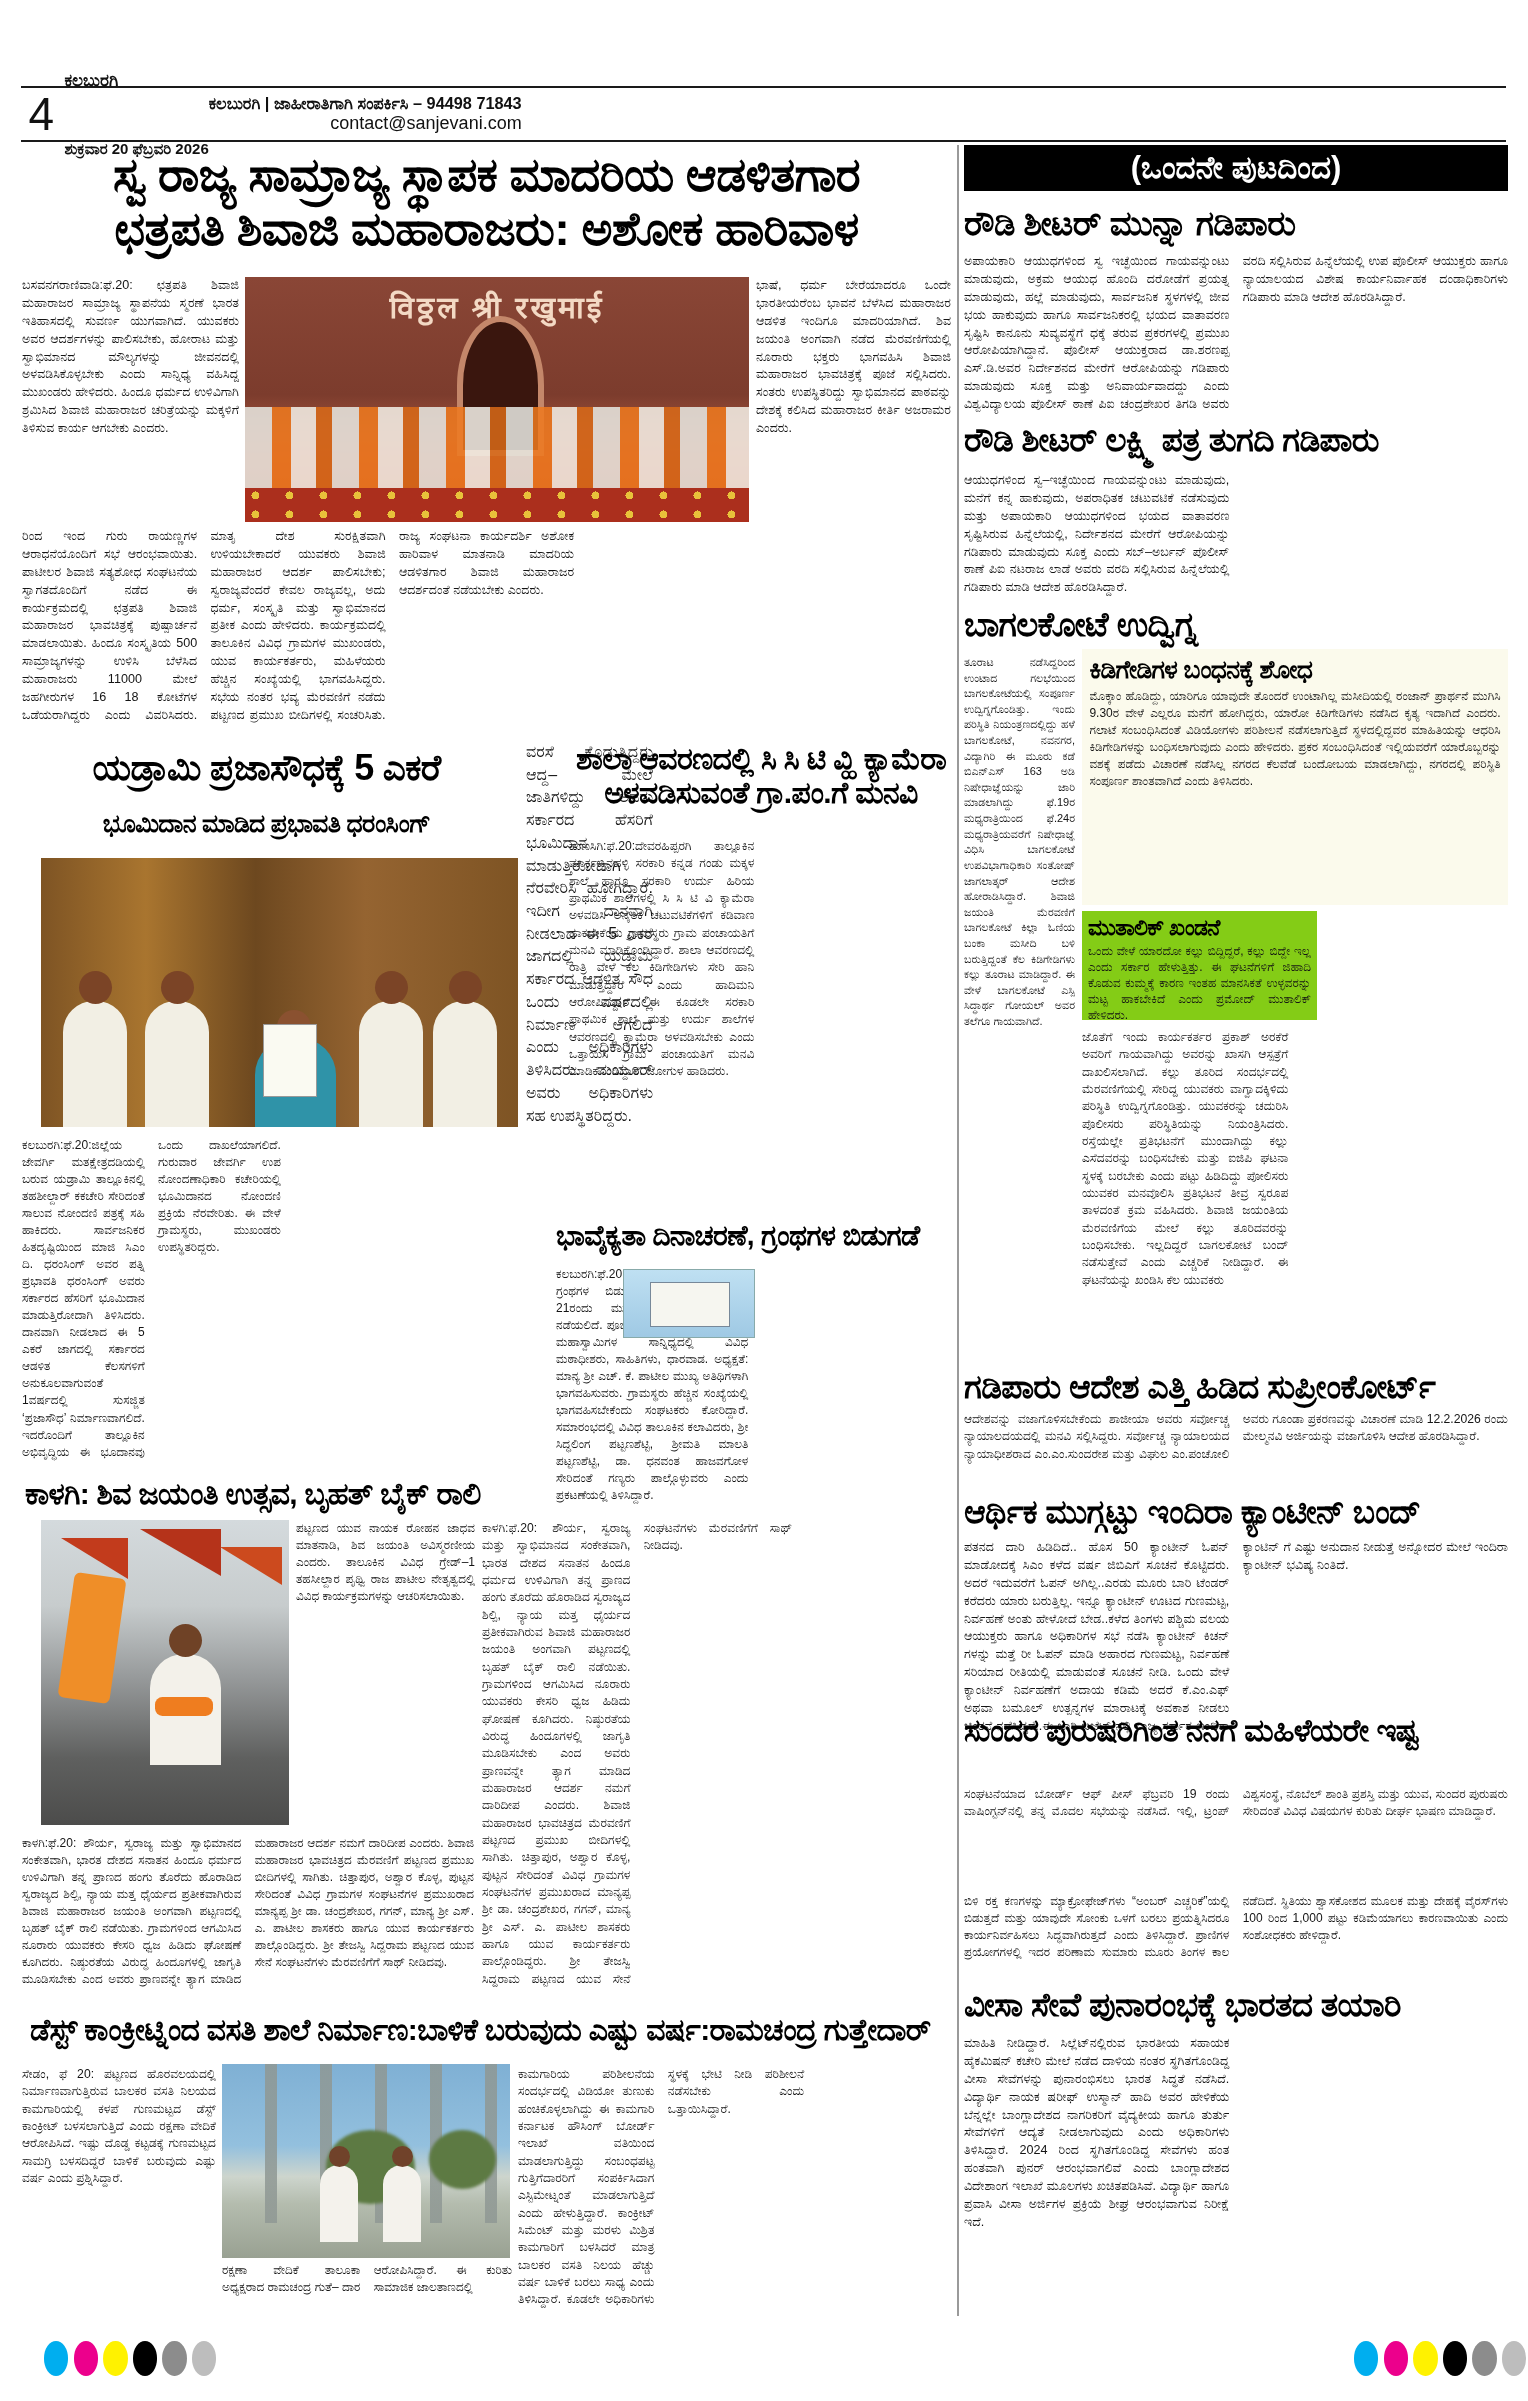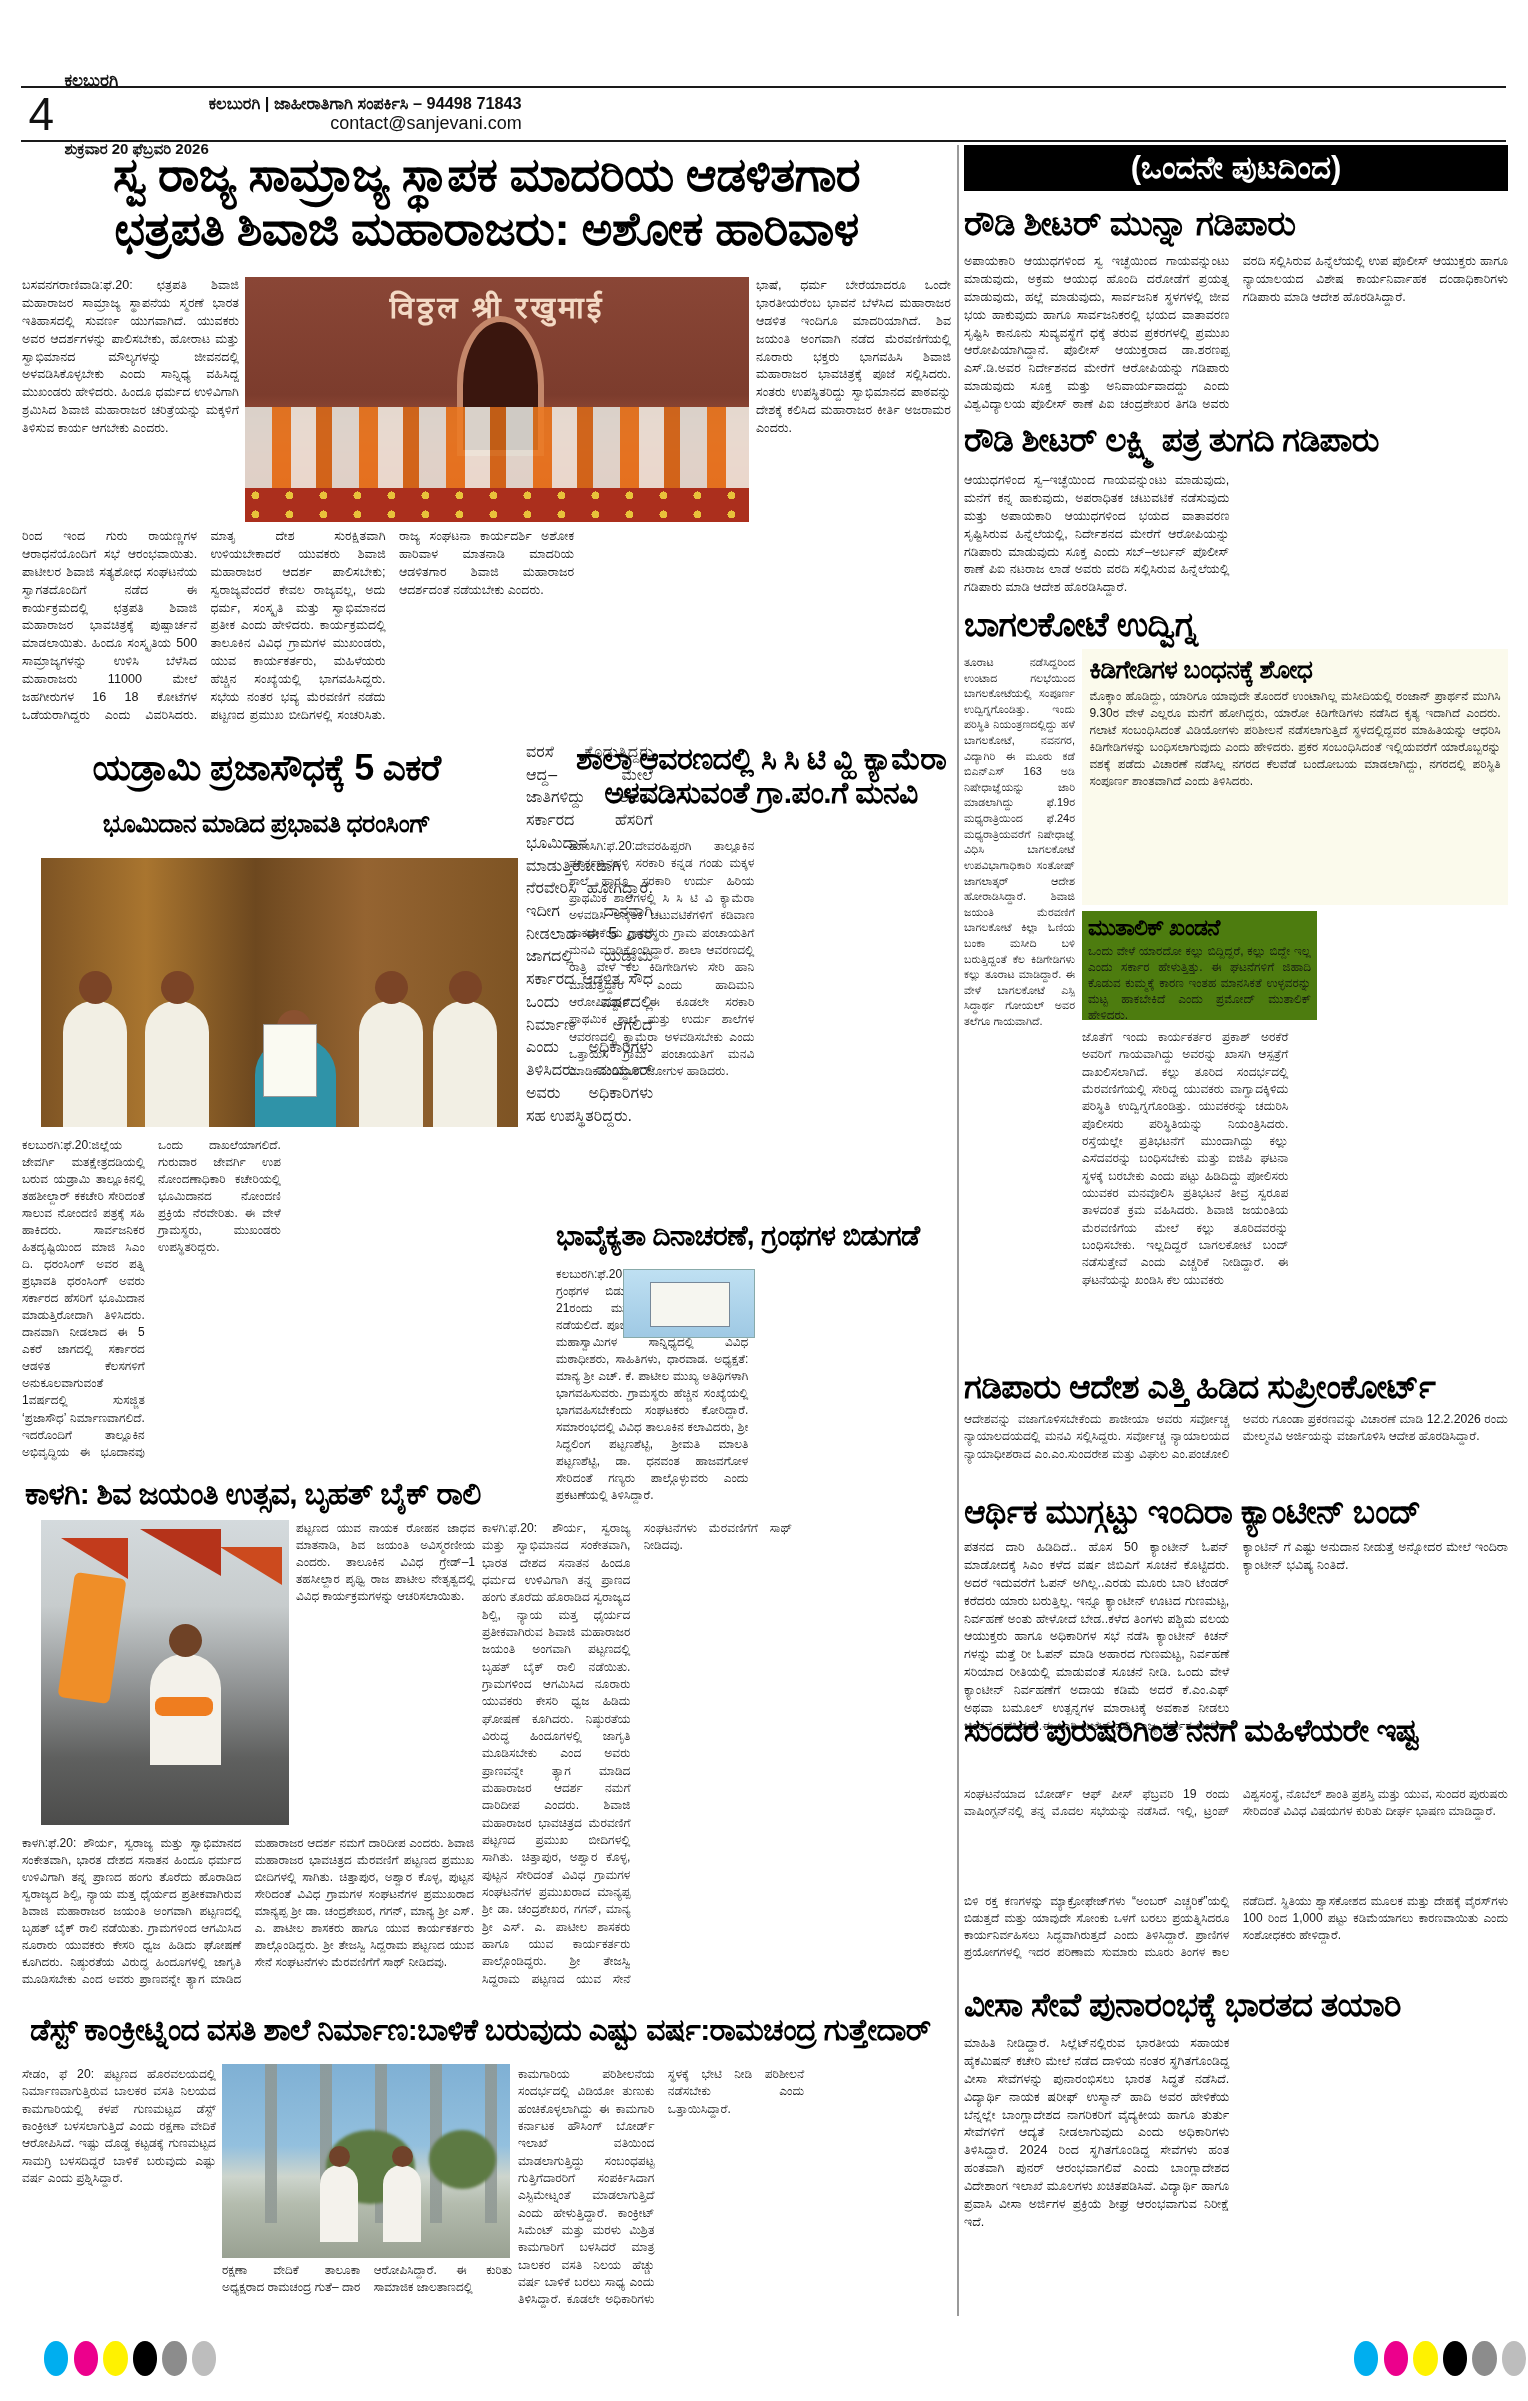--- a/index.html
+++ b/index.html
@@ -17,21 +17,21 @@
   .dt{font-size:15px;font-weight:700;margin-top:1px;}
   .masthead{flex:1;display:flex;align-items:center;justify-content:center;gap:4.4px;}
   .mast-txt{font-size:43px;font-weight:900;letter-spacing:-1.5px;text-shadow:1.5px 1.5px 0 #cfcfcf;}
   .bird{width:38px;height:38px;border-radius:50%;background:#aed7ef;border:2.2px solid #101010;display:flex;align-items:center;justify-content:center;}
   .contact{display:flex;flex-direction:column;align-items:flex-end;justify-content:center;}
   .contact .l1{font-size:16.3px;font-weight:700;}
   .contact .l2{font-size:18px;}
   
   .banner{background:#000;color:#fff;font-size:31px;font-weight:800;display:flex;align-items:center;justify-content:center;}
   .box-cream{background:#fbfaec;box-sizing:border-box;padding:6px 7.4px;}
-  .box-gray{background:#4d7c0f;box-sizing:border-box;padding:4.4px 6px;}
+  .box-gray{background:#84cc16;box-sizing:border-box;padding:4.4px 6px;}
   
   .photo{overflow:hidden;}
   .photo *{position:absolute;}
   .p-temple{background:linear-gradient(180deg,#8a4636 0%,#7c3c2d 48%,#9c4f3a 62%,#b0462c 74%,#aa3a22 86%,#9c3220 100%);}
   .p-temple .sign{left:0;right:0;top:9px;text-align:center;font-size:30px;font-weight:700;color:#f3d9c4;letter-spacing:3px;position:absolute;}
   .p-temple .arch{left:42%;top:16%;width:15%;height:52%;background:#3a160e;border-radius:50% 50% 0 0;border:6px solid #c4876a;}
   .p-temple .crowd{left:0;right:0;bottom:13%;height:34%;background:
      repeating-linear-gradient(90deg,#e9eae4 0 27px,#ef7a1f 27px 46px,#f5f2ea 46px 71px,#d96a18 71px 87px);opacity:.85;filter:blur(0.7px);}
   .p-temple .carpet{left:0;right:0;bottom:0;height:14%;background:
      radial-gradient(circle 4.4px at 10.4px 7.4px,#e8c23a 90%,transparent 91%) ,#ab2f1d;background-size:34px 19px;}

